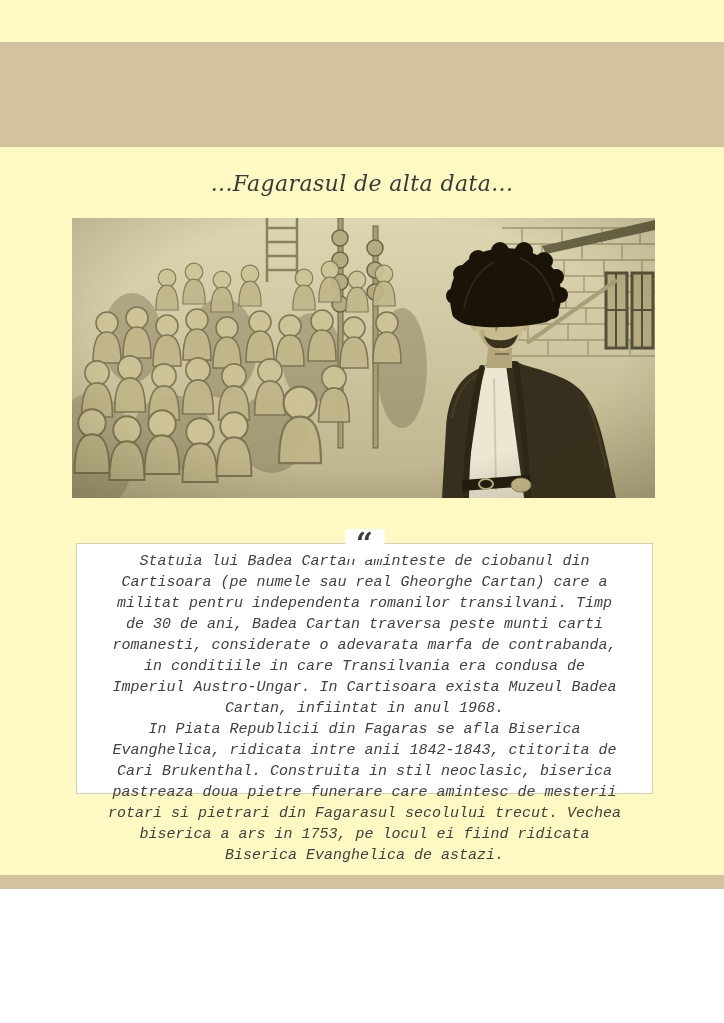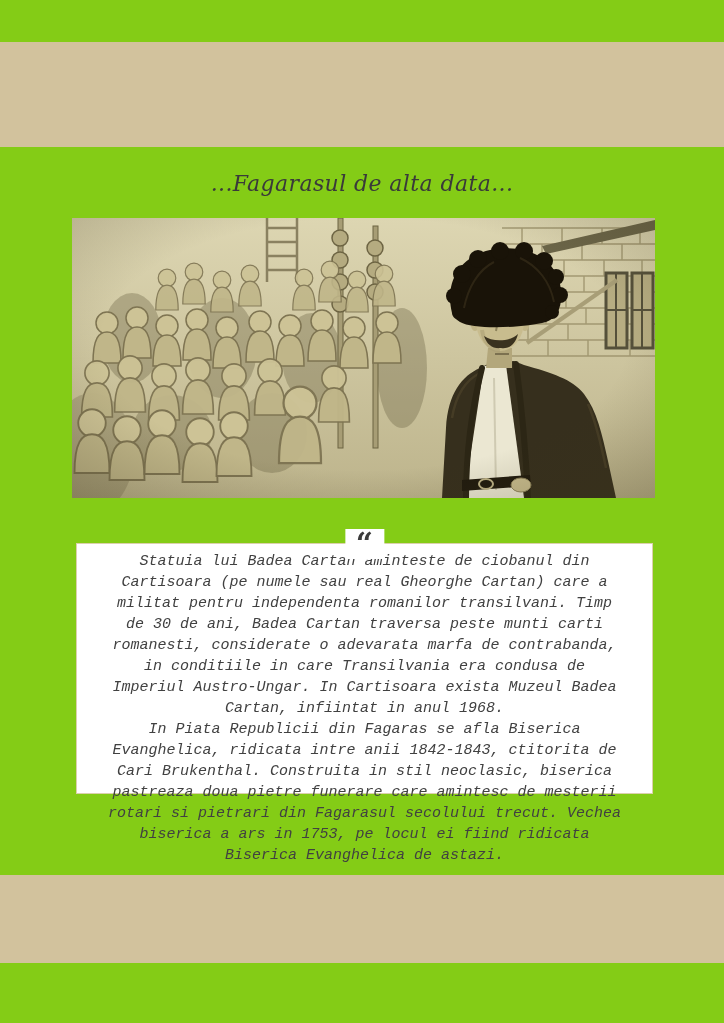--- a/index.html
+++ b/index.html
@@ -1,21 +1,21 @@
 <!DOCTYPE html>
 <html><head>
 <meta charset="utf-8">
 <style>
   html, body { margin: 0; padding: 0; background: #ffffff; }
   .page {
     position: relative;
     width: 724px;
-    height: 1023px;
+    height: 889px;
     margin: 0 auto;
-    background: #84cc16;
+    background: #fef9c3;
     overflow: hidden;
     font-family: "DejaVu Serif", serif;
   }
   .band {
     position: absolute;
     left: 0;
     width: 724px;
     background: #d2c29d;
   }
   .band-top    { top: 42px;  height: 105px; }

